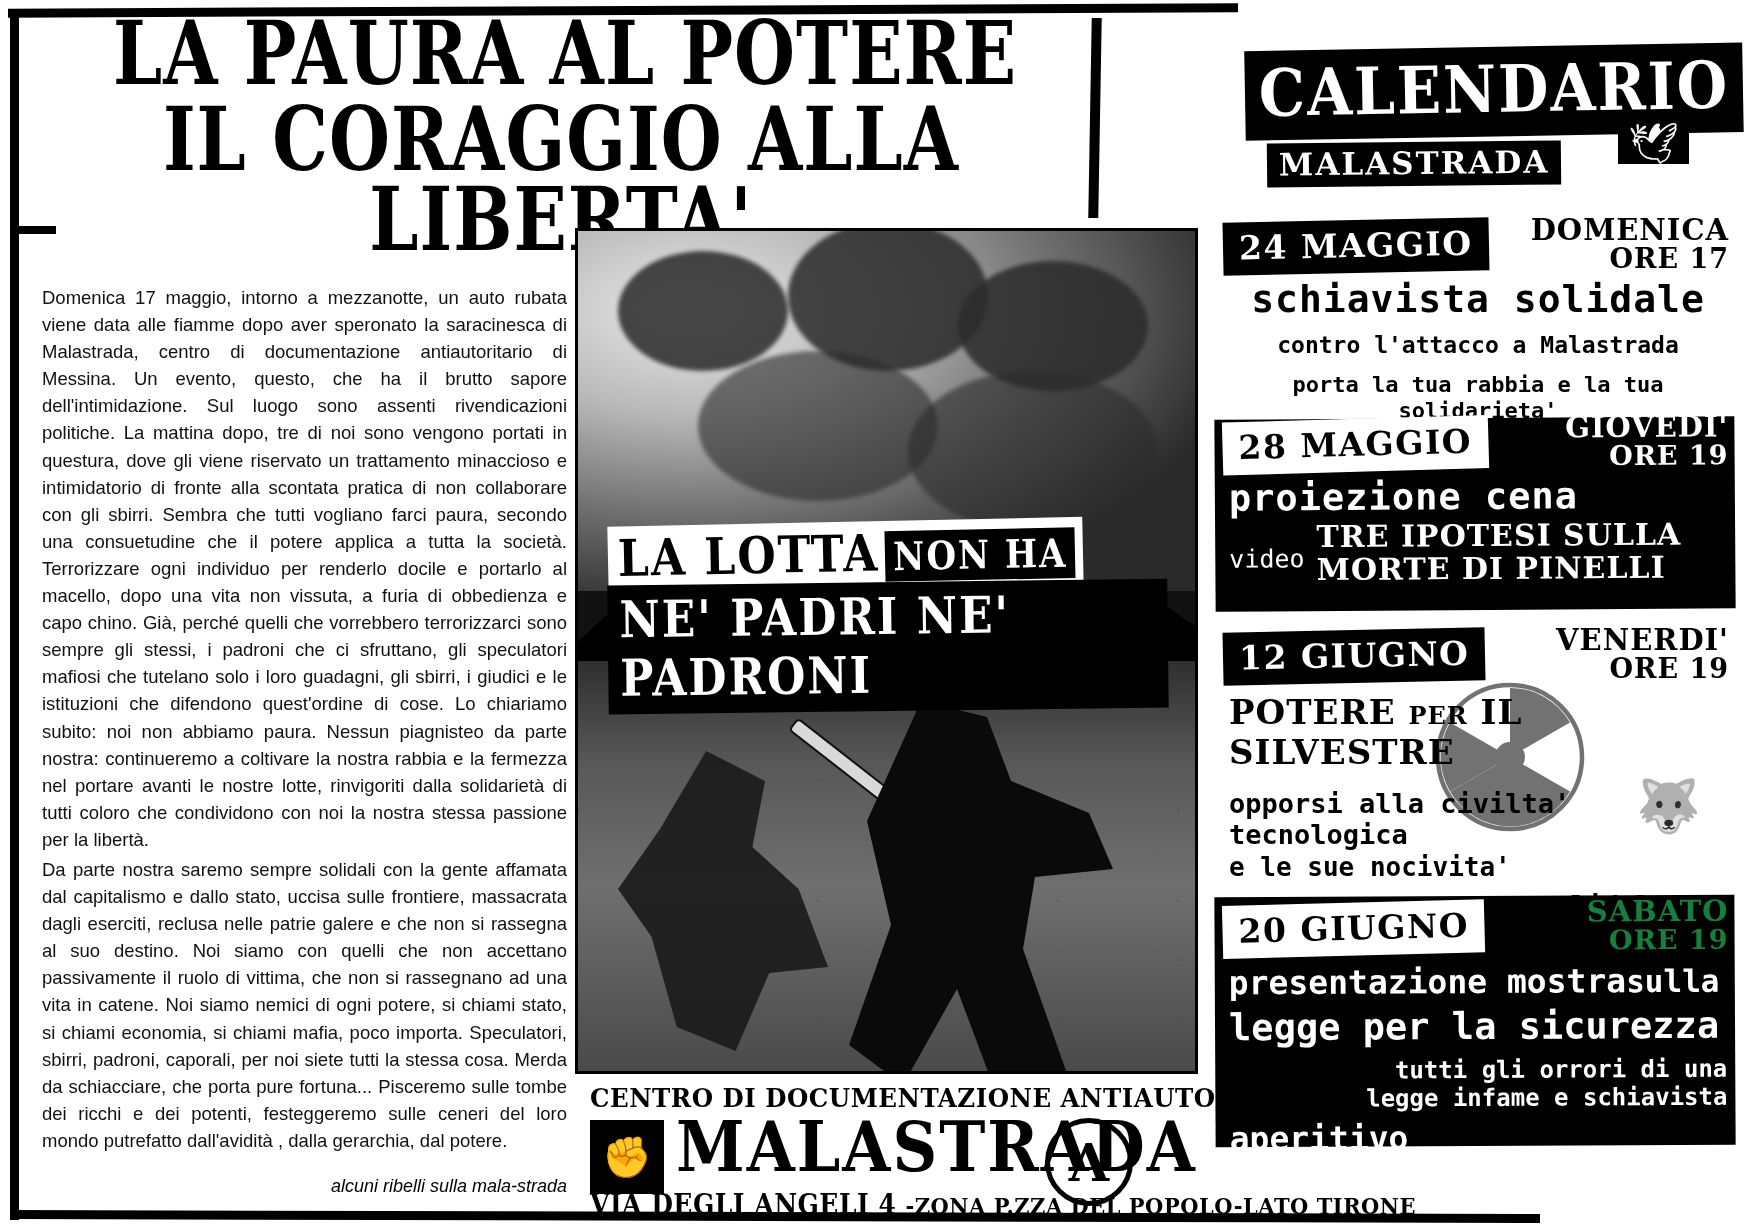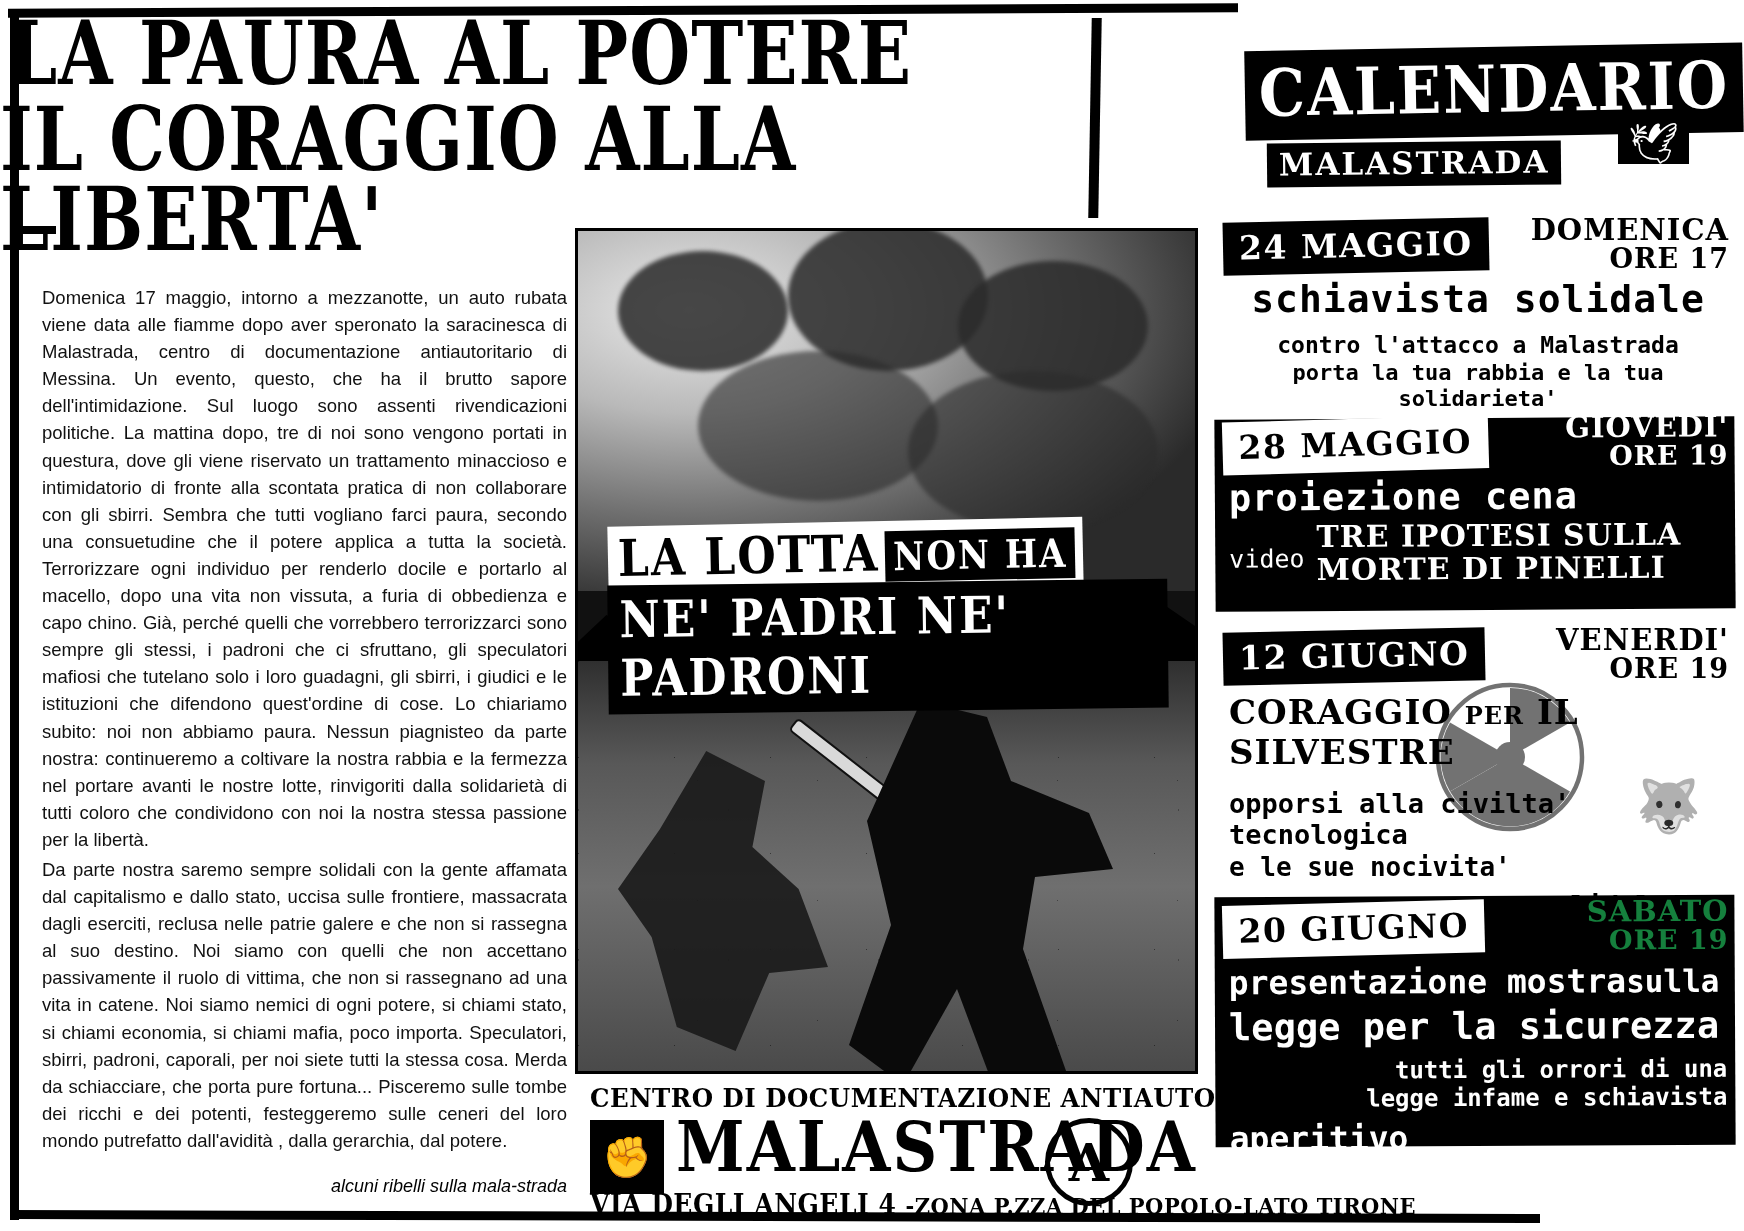--- a/index.html
+++ b/index.html
@@ -28,27 +28,28 @@
   }
   .frame-top    { left: 8px;  top: 6px;   width: 1230px; height: 9px;  transform: rotate(-0.25deg); }
   .frame-left   { left: 10px; top: 10px;  width: 9px;    height: 1210px; }
   .frame-bottom { left: 10px; top: 1212px;width: 1530px; height: 9px; transform: rotate(0.15deg); }
   .frame-nick1  { left: 14px; top: 226px; width: 42px;   height: 8px; }
   .frame-nick2  { left: 1090px; top: 18px; width: 10px;  height: 200px; transform: rotate(1deg); }
 
   
   .headline {
     position: absolute;
-    left: 0;
+    left: 26px;
     top: 14px;
     width: 1070px;
     font-family: "DejaVu Serif", serif;
     font-weight: bold;
     letter-spacing: 1px;
     line-height: 0.92;
+    text-align: center;
   }
   .headline .l1 {
     font-size: 70px;
     display: block;
     transform: scaleY(1.25);
     transform-origin: left top;
     padding-left: 8px;
   }
   .headline .l2 {
     font-size: 70px;
@@ -341,21 +342,21 @@
     font-size: 23px;
     letter-spacing: 0px;
     line-height: 1.15;
     margin-top: 12px;
   }
   .mid-line2 {
     font-family: "DejaVu Sans Mono", monospace;
     font-weight: bold;
     font-size: 22px;
     line-height: 1.15;
-    margin-top: 2px;
+    margin-top: 14px;
   }
 
   
   .ev1 { margin-top: 34px; height: 190px; }
   .ev1 .ev-body { text-align: center; }
 
   
   .ev2 {
     margin-top: 8px;
     background: #000;
@@ -596,21 +597,21 @@
       <svg class="radio-sym" viewBox="0 0 100 100">
         <circle cx="50" cy="50" r="48" fill="none" stroke="#000" stroke-width="3"></circle>
         <circle cx="50" cy="50" r="10" fill="#000"></circle>
         <path d="M50 50 L50 4 A46 46 0 0 1 90 27 Z" fill="#000"></path>
         <path d="M50 50 L90 73 A46 46 0 0 1 10 73 Z" fill="#000"></path>
         <path d="M50 50 L10 27 A46 46 0 0 1 50 4 Z" fill="#000" opacity="0"></path>
         <path d="M50 50 L10 27 A46 46 0 0 0 10 73 Z" fill="#000"></path>
       </svg>
       <div class="ev-body">
         <div class="benefit">
-          <span>CORAGGIO</span>
+          <span>POTERE</span>
           <span class="per">PER</span>
           <span>IL SILVESTRE</span>
         </div>
         <div class="l3">opporsi alla civilta' tecnologica</div>
         <div class="l4">e le sue nocivita'</div>
         <div class="l5">
           <span class="small">a seguire</span>
           <span>cena vegan solidale</span>
         </div>
       </div>

